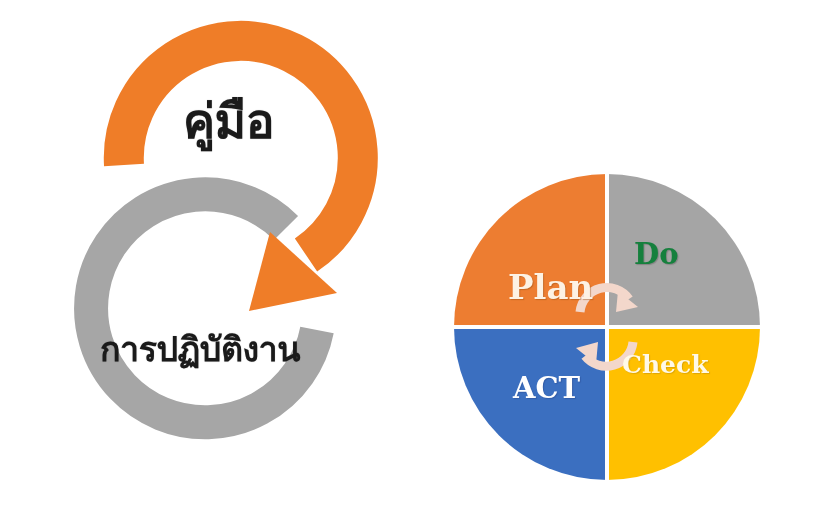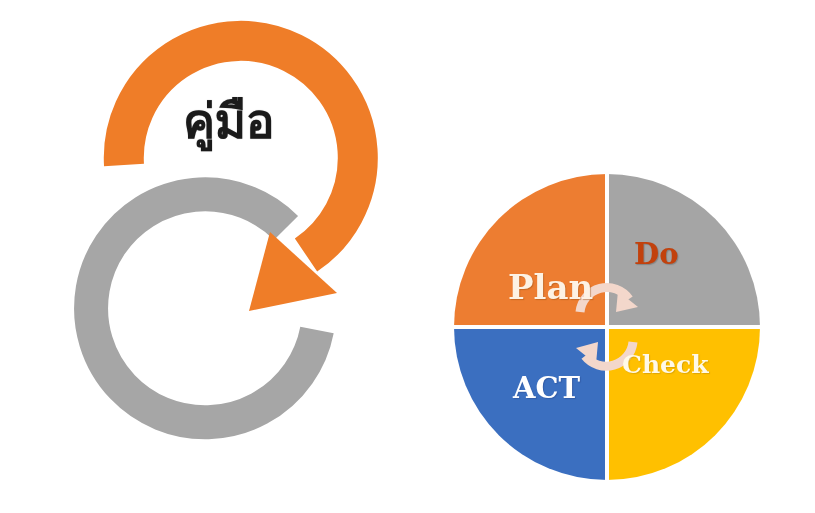--- a/index.html
+++ b/index.html
@@ -59,21 +59,21 @@
     left: 508px;
     top: 270px;
     font-size: 34px;
     color: #fdf2e4;
     text-shadow: 1px 1px 1px rgba(150,80,20,0.45);
   }
   #pdca-label-do {
     left: 634px;
     top: 240px;
     font-size: 29px;
-    color: #c2410c;
+    color: #15803d;
     text-shadow: 1px 1px 1px rgba(90,90,90,0.45);
   }
   #pdca-label-check {
     left: 622px;
     top: 352px;
     font-size: 25px;
     color: #fff9e8;
     text-shadow: 1px 1px 1px rgba(190,140,10,0.5);
   }
   #pdca-label-act {
@@ -102,20 +102,21 @@
 
       <path fill="#EF7D28" d="M 249 311
                L 270 232
                L 337 293
                Z"></path>
     </g>
   </svg>
 
   <div class="thai-label" id="label-manual">คู่มือ</div>
 
+  <div class="thai-label" id="label-operation">การปฏิบัติงาน</div>
 
   <svg class="layer" viewBox="0 0 815 513">
     <defs>
       <clipPath id="clip-circle">
         <circle cx="607" cy="327" r="153"></circle>
       </clipPath>
     </defs>
 
     <g clip-path="url(#clip-circle)">
 

